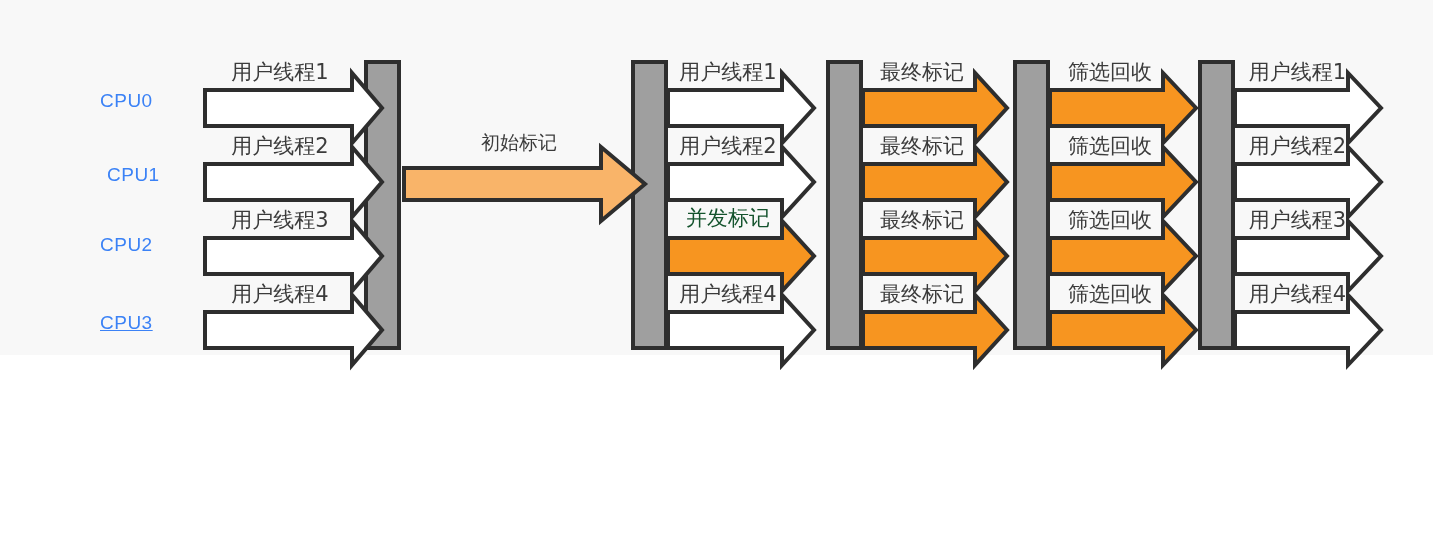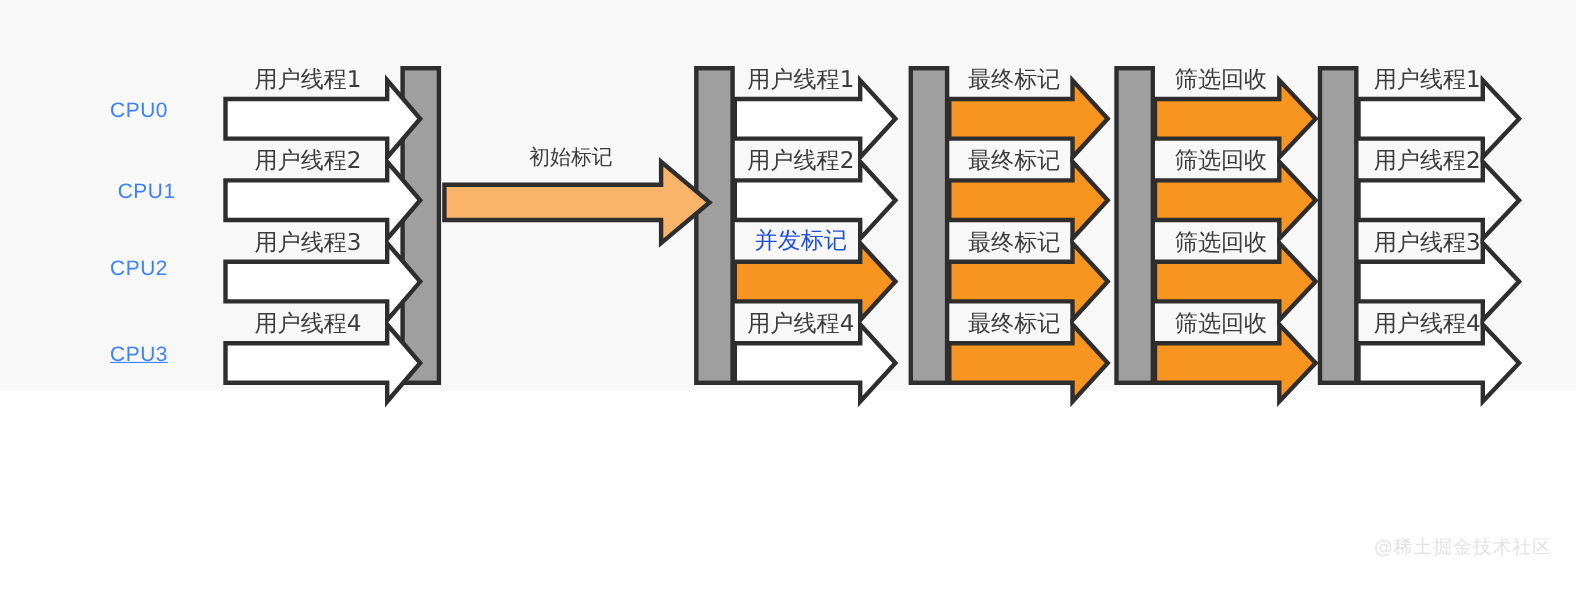--- a/index.html
+++ b/index.html
@@ -43,21 +43,21 @@
   }
   .arrow-label {
     position: absolute;
     font-size: 21px;
     color: #3b3b3b;
     white-space: nowrap;
     font-family: "DejaVu Sans", "Liberation Sans", sans-serif;
     text-align: center;
   }
   .arrow-label.red {
-    color: #1d4ed8;
+    color: #14532d;
   }
   .arrow-label.big {
     font-size: 19px;
   }
   .watermark {
     position: absolute;
     right: 22px;
     bottom: 28px;
     font-size: 17px;
     color: #e2e2e4;
@@ -137,15 +137,14 @@
   <div class="arrow-label" style="left:1050px; top:58px; width:120px;">筛选回收</div>
   <div class="arrow-label" style="left:1050px; top:132px; width:120px;">筛选回收</div>
   <div class="arrow-label" style="left:1050px; top:206px; width:120px;">筛选回收</div>
   <div class="arrow-label" style="left:1050px; top:280px; width:120px;">筛选回收</div>
 
   <div class="arrow-label" style="left:1235px; top:58px; width:125px;">用户线程1</div>
   <div class="arrow-label" style="left:1235px; top:132px; width:125px;">用户线程2</div>
   <div class="arrow-label" style="left:1235px; top:206px; width:125px;">用户线程3</div>
   <div class="arrow-label" style="left:1235px; top:280px; width:125px;">用户线程4</div>
 
-  <div class="watermark">@稀土掘金技术社区</div>
 
 </div>
 
 </body></html>

